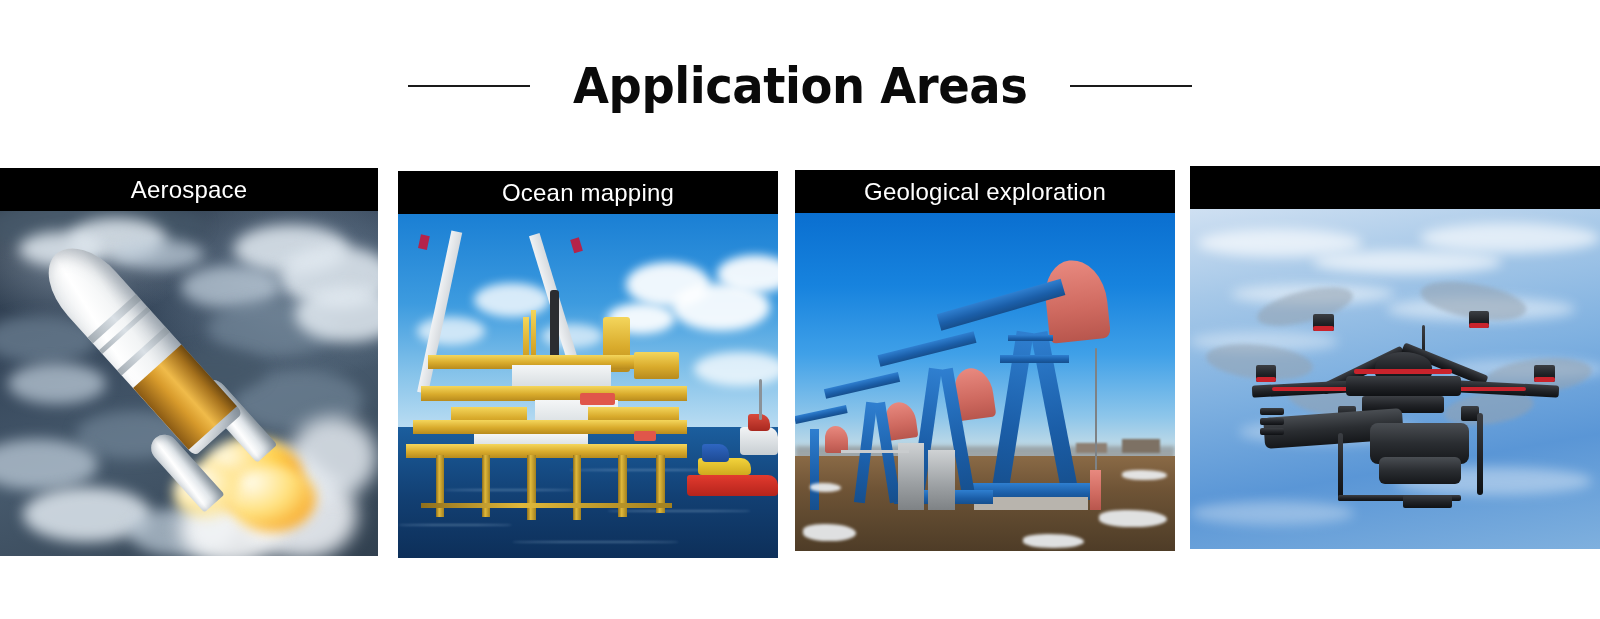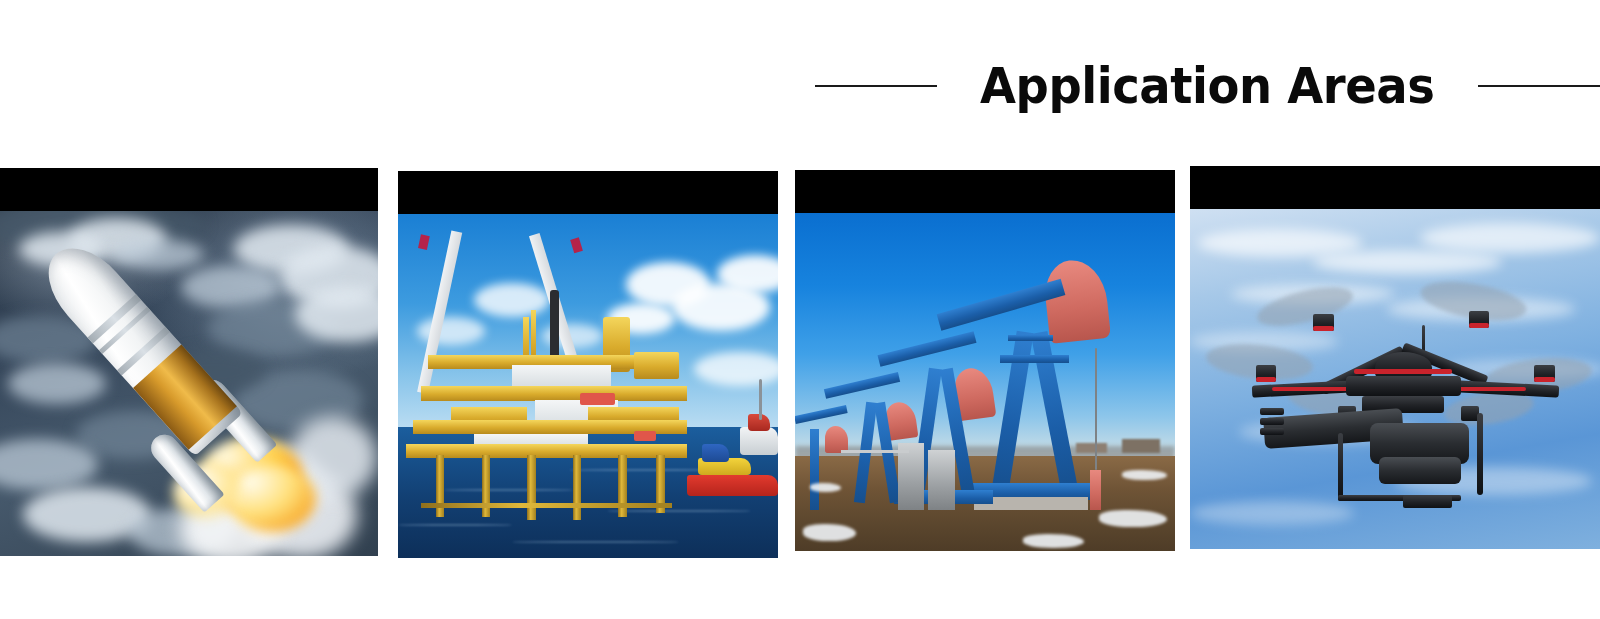--- a/index.html
+++ b/index.html
@@ -17,21 +17,21 @@
 
   
   .header {
     position: absolute;
     left: 0;
     top: 0;
     width: 1600px;
     height: 150px;
     display: flex;
     align-items: center;
-    justify-content: flex-end;
+    justify-content: center;
   }
   .header-inner {
     display: flex;
     align-items: center;
     justify-content: center;
     gap: 26px;
     margin-top: 22px;
   }
   .rule {
     width: 122px;
@@ -248,20 +248,21 @@
   <div class="header-inner">
     <div class="rule"></div>
     <div class="page-title">Application Areas</div>
     <div class="rule"></div>
   </div>
 </div>
 
 <div class="cards">
 
   <div class="card" id="card-aerospace">
+    <div class="card-label">Aerospace</div>
     <div class="card-photo">
       <div class="sky-rocket"></div>
 
       <div class="cl cl-d" style="left:-6%;top:-4%;width:60%;height:16%;"></div>
       <div class="cl cl-a" style="left:18%;top:2%;width:26%;height:12%;"></div>
       <div class="cl cl-a" style="left:5%;top:6%;width:22%;height:10%;"></div>
       <div class="cl cl-b" style="left:30%;top:8%;width:24%;height:9%;"></div>
       <div class="cl cl-a" style="left:62%;top:4%;width:30%;height:14%;"></div>
       <div class="cl cl-a" style="left:74%;top:10%;width:30%;height:18%;"></div>
       <div class="cl cl-b" style="left:48%;top:16%;width:26%;height:12%;"></div>
@@ -294,20 +295,21 @@
           <div class="rk-band" style="top:34%;"></div>
           <div class="rk-band" style="top:41%;height:2%;"></div>
           <div class="rk-band" style="top:52%;"></div>
           <div class="rk-gold" style="top:62%;height:34%;"></div>
         </div>
       </div>
     </div>
   </div>
 
   <div class="card" id="card-ocean">
+    <div class="card-label">Ocean mapping</div>
     <div class="card-photo">
       <div class="ocean-scene">
         <div class="ocean-sky"></div>
 
         <div class="ocl" style="left:60%;top:14%;width:22%;height:13%;"></div>
         <div class="ocl" style="left:72%;top:20%;width:26%;height:14%;"></div>
         <div class="ocl" style="left:84%;top:12%;width:20%;height:11%;"></div>
         <div class="ocl" style="left:55%;top:26%;width:18%;height:9%;"></div>
         <div class="ocl" style="left:20%;top:20%;width:20%;height:10%;background:rgba(255,255,255,.8);"></div>
         <div class="ocl" style="left:5%;top:30%;width:18%;height:8%;background:rgba(255,255,255,.7);"></div>
@@ -357,20 +359,21 @@
         <div class="boat" style="left:79%;top:71%;width:14%;height:5%;background:linear-gradient(180deg,#f3d43c,#cfa91e);"></div>
         <div class="boat" style="left:80%;top:67%;width:7%;height:5%;background:linear-gradient(180deg,#2f66c2,#1d4a93);"></div>
         <div class="boat" style="left:90%;top:62%;width:10%;height:8%;background:linear-gradient(180deg,#f2f4f6,#c8ced2);"></div>
         <div class="boat" style="left:92%;top:58%;width:6%;height:5%;background:linear-gradient(180deg,#d94a3c,#a8281f);"></div>
         <div class="d-part" style="left:95%;top:48%;width:0.8%;height:12%;background:#8b9298;"></div>
       </div>
     </div>
   </div>
 
   <div class="card" id="card-geological">
+    <div class="card-label">Geological exploration</div>
     <div class="card-photo">
       <div class="geo-scene">
         <div class="geo-sky"></div>
         <div class="geo-far"></div>
         <div class="geo-ground"></div>
 
         <div class="pj-gray" style="left:74%;top:68%;width:8%;height:3%;background:#8d7f72;filter:blur(1px);"></div>
         <div class="pj-gray" style="left:86%;top:67%;width:10%;height:4%;background:#7d7164;filter:blur(1px);"></div>
 
         <div class="pj-pink" style="left:66%;top:14%;width:16%;height:24%;border-radius:45% 55% 12% 10%;transform:rotate(-6deg);"></div>

